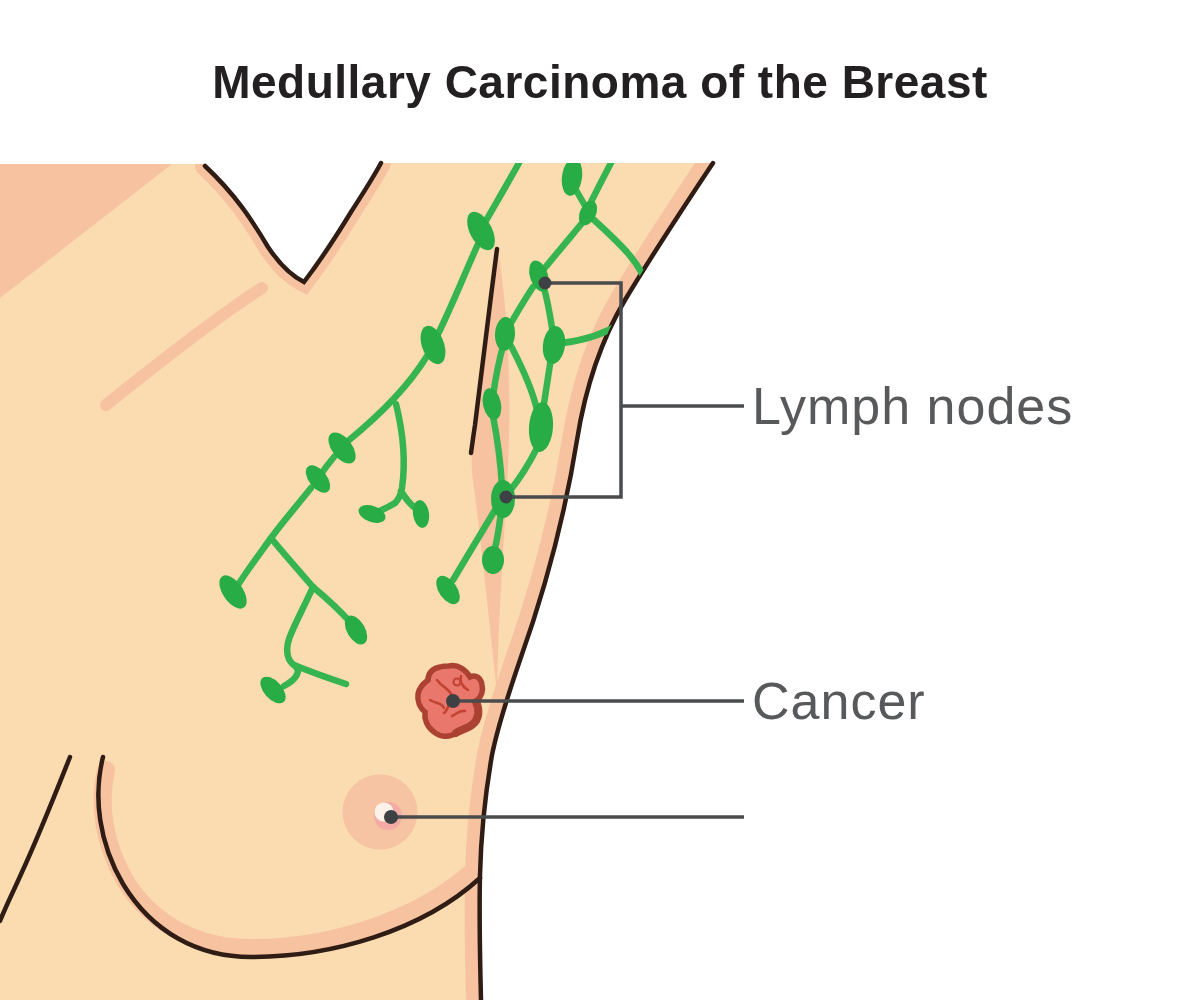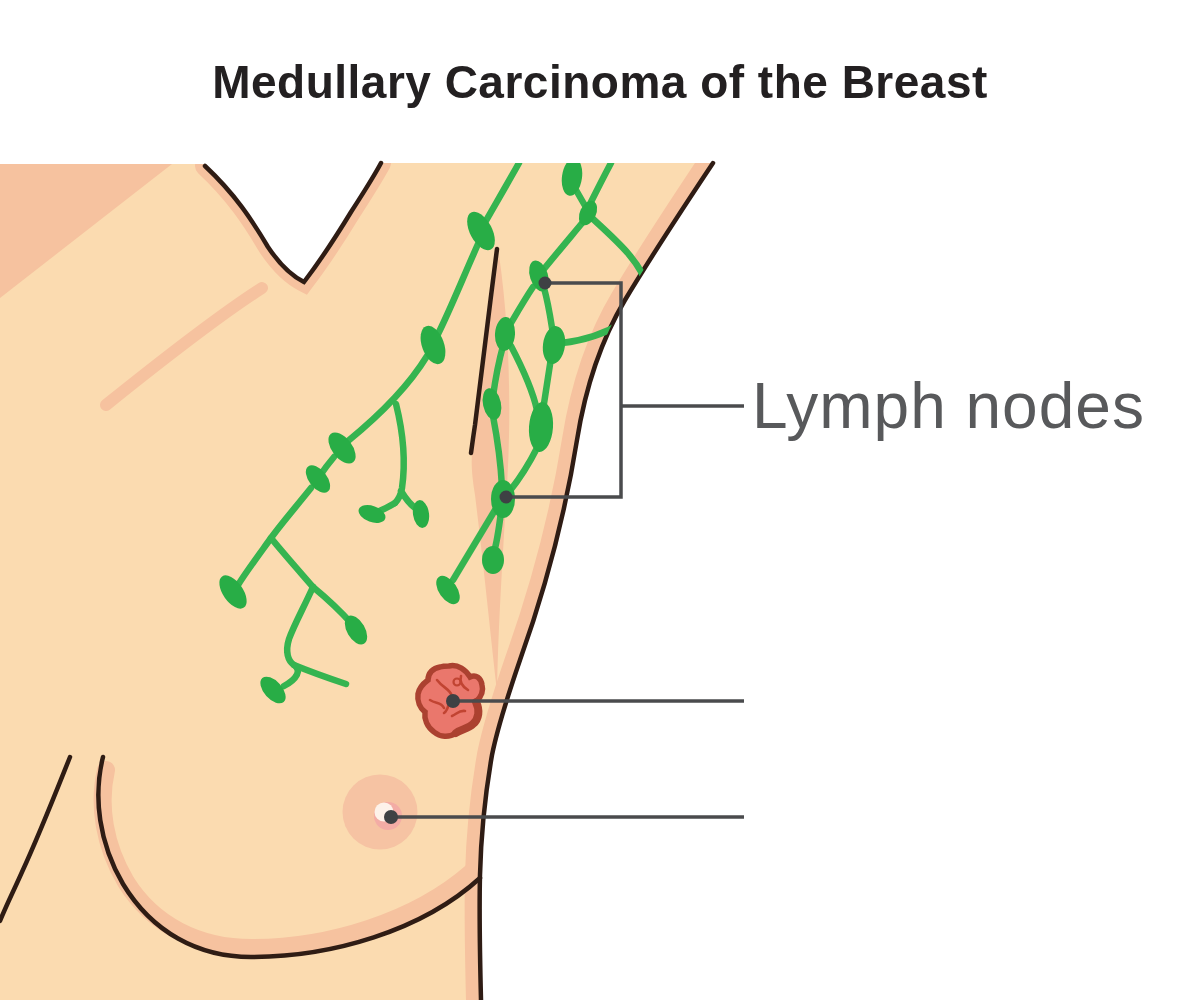--- a/index.html
+++ b/index.html
@@ -7,21 +7,21 @@
     position:relative;width:1200px;height:1000px;background:var(--background,#fff);
     overflow:hidden;font-family:"Liberation Sans",sans-serif;
   }
   .title{
     position:absolute;top:55px;left:0;width:1200px;text-align:center;
     font-size:46px;font-weight:700;letter-spacing:.5px;color:var(--title-text,#232021);
     margin:0;
   }
   .lbl{
     position:absolute;left:752px;transform:translateY(-50%);
-    font-size:64px;font-weight:400;letter-spacing:1px;color:var(--label-text,#58595b);
+    font-size:52px;font-weight:400;letter-spacing:1px;color:var(--label-text,#58595b);
     white-space:nowrap;
   }
   .lbl-lymph{top:406px;}
   .lbl-cancer{top:701px;}
   .lbl-nipple{top:817px;}
   svg{position:absolute;top:0;left:0;}
   .outline{fill:none;stroke:var(--outline,#2f1c14);stroke-width:4.5;stroke-linecap:round;}
   .shade{fill:var(--skin-shade,#f6c29f);}
   .shadeStroke{fill:none;stroke:var(--skin-shade,#f6c29f);stroke-linecap:round;}
   .vessel{fill:none;stroke:var(--lymph-vessel,#35b450);stroke-width:6.5;stroke-linecap:round;}
@@ -170,14 +170,15 @@
       <path class="connector" d="M 453,701 L 744,701"></path>
       <path class="connector" d="M 391,817 L 744,817"></path>
       <circle class="cdot" cx="545" cy="283" r="6.5"></circle>
       <circle class="cdot" cx="506" cy="497" r="6.5"></circle>
       <circle class="cdot" cx="453" cy="701" r="7"></circle>
       <circle class="cdot" cx="391" cy="817" r="7"></circle>
     </g>
   </svg>
 
   <div class="lbl lbl-lymph">Lymph nodes</div>
+  <div class="lbl lbl-cancer">Cancer</div>
 
 </div>
 
 </body></html>

